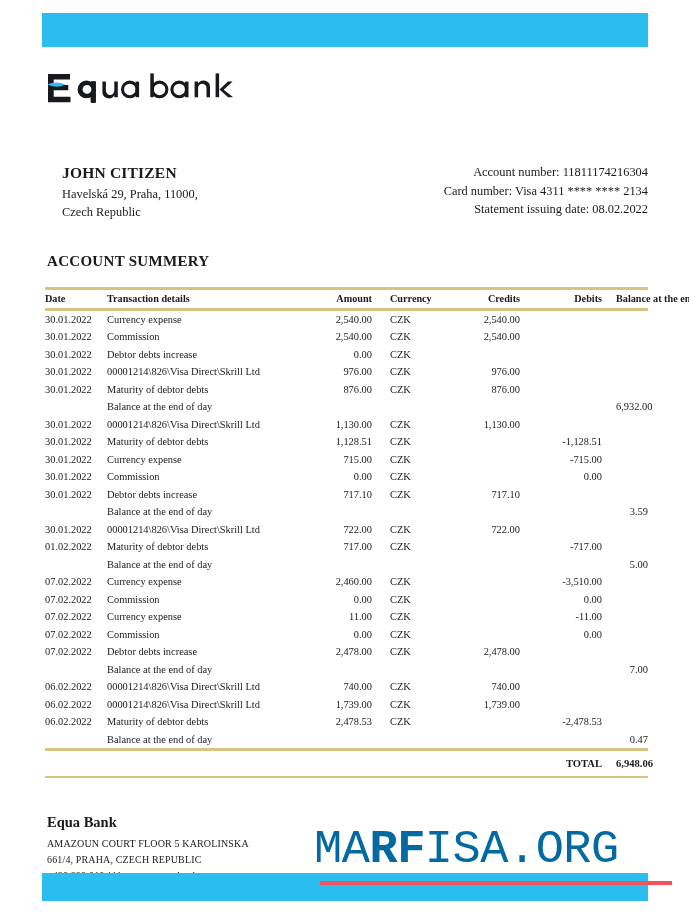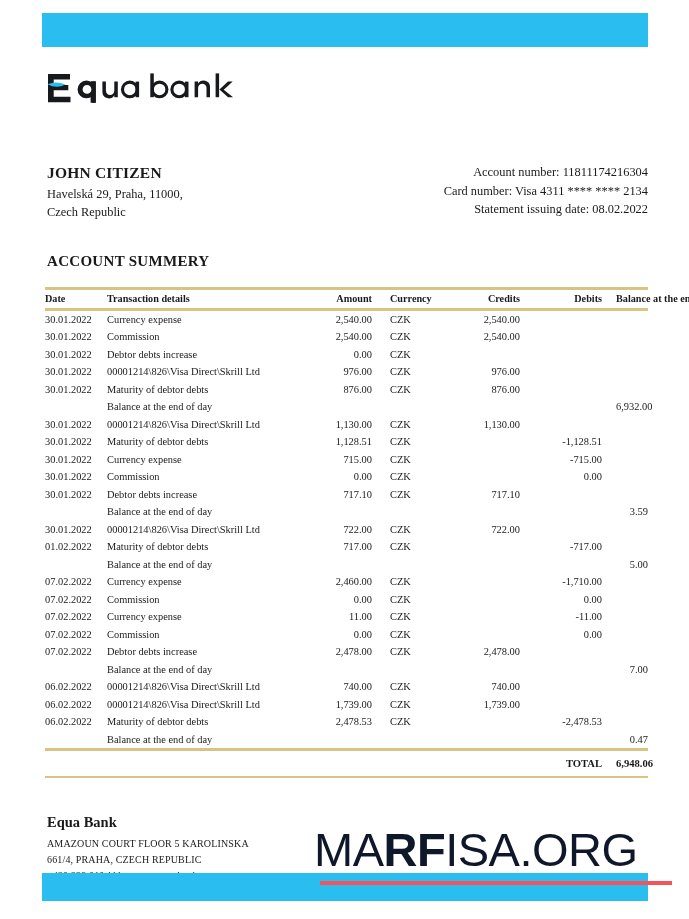--- a/index.html
+++ b/index.html
@@ -47,21 +47,21 @@
     top: 68px;
     height: 42px;
     display: flex;
     align-items: center;
   }
   .logo svg { display: block; }
 
   
   .customer {
     position: absolute;
-    left: 47px;
+    left: 62px;
     top: 164px;
     width: 320px;
   }
   .customer-name {
     font-size: 15.5px;
     font-weight: bold;
     letter-spacing: 0.2px;
     margin: 0 0 4px 0;
     line-height: 1.15;
   }
@@ -166,24 +166,24 @@
     letter-spacing: 0.15px;
     margin: 0;
   }
   .dot-sep { padding: 0 3px; }
 
   
   .watermark {
     position: absolute;
     left: 314px;
     top: 826px;
-    font-family: Liberation Sans, sans-serif;
+    font-family: Liberation Mono, monospace;
     font-size: 47px;
     letter-spacing: -0.5px;
-    color: #0f172a;
+    color: #0369a1;
     line-height: 1;
     white-space: nowrap;
     text-align: right;
   }
   .wm-bold { font-weight: bold; }
   .wm-light { font-weight: normal; }
   .wm-underline {
     position: absolute;
     left: 320px;
     top: 881px;
@@ -394,21 +394,21 @@
             <td class="c-cred"></td>
             <td class="c-deb"></td>
             <td class="c-bal">5.00</td>
           </tr>
           <tr>
             <td class="c-date">07.02.2022</td>
             <td class="c-det">Currency expense</td>
             <td class="c-amt">2,460.00</td>
             <td class="c-cur">CZK</td>
             <td class="c-cred"></td>
-            <td class="c-deb">-1,710.00</td>
+            <td class="c-deb">-3,510.00</td>
             <td class="c-bal"></td>
           </tr>
           <tr>
             <td class="c-date">07.02.2022</td>
             <td class="c-det">Commission</td>
             <td class="c-amt">0.00</td>
             <td class="c-cur">CZK</td>
             <td class="c-cred"></td>
             <td class="c-deb">0.00</td>
             <td class="c-bal"></td>

